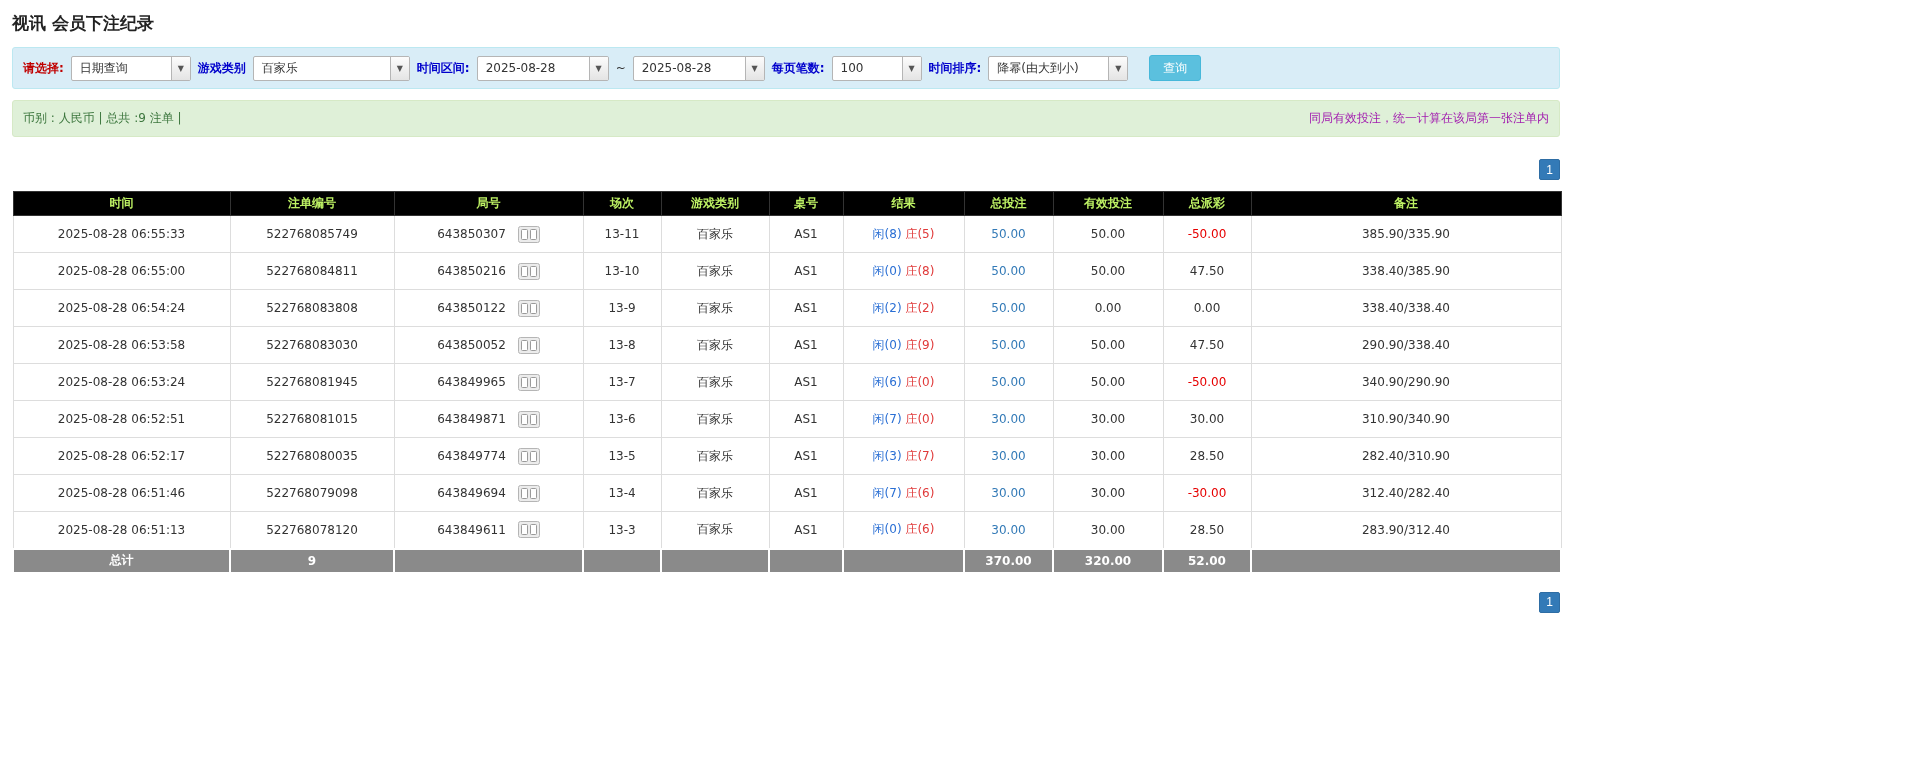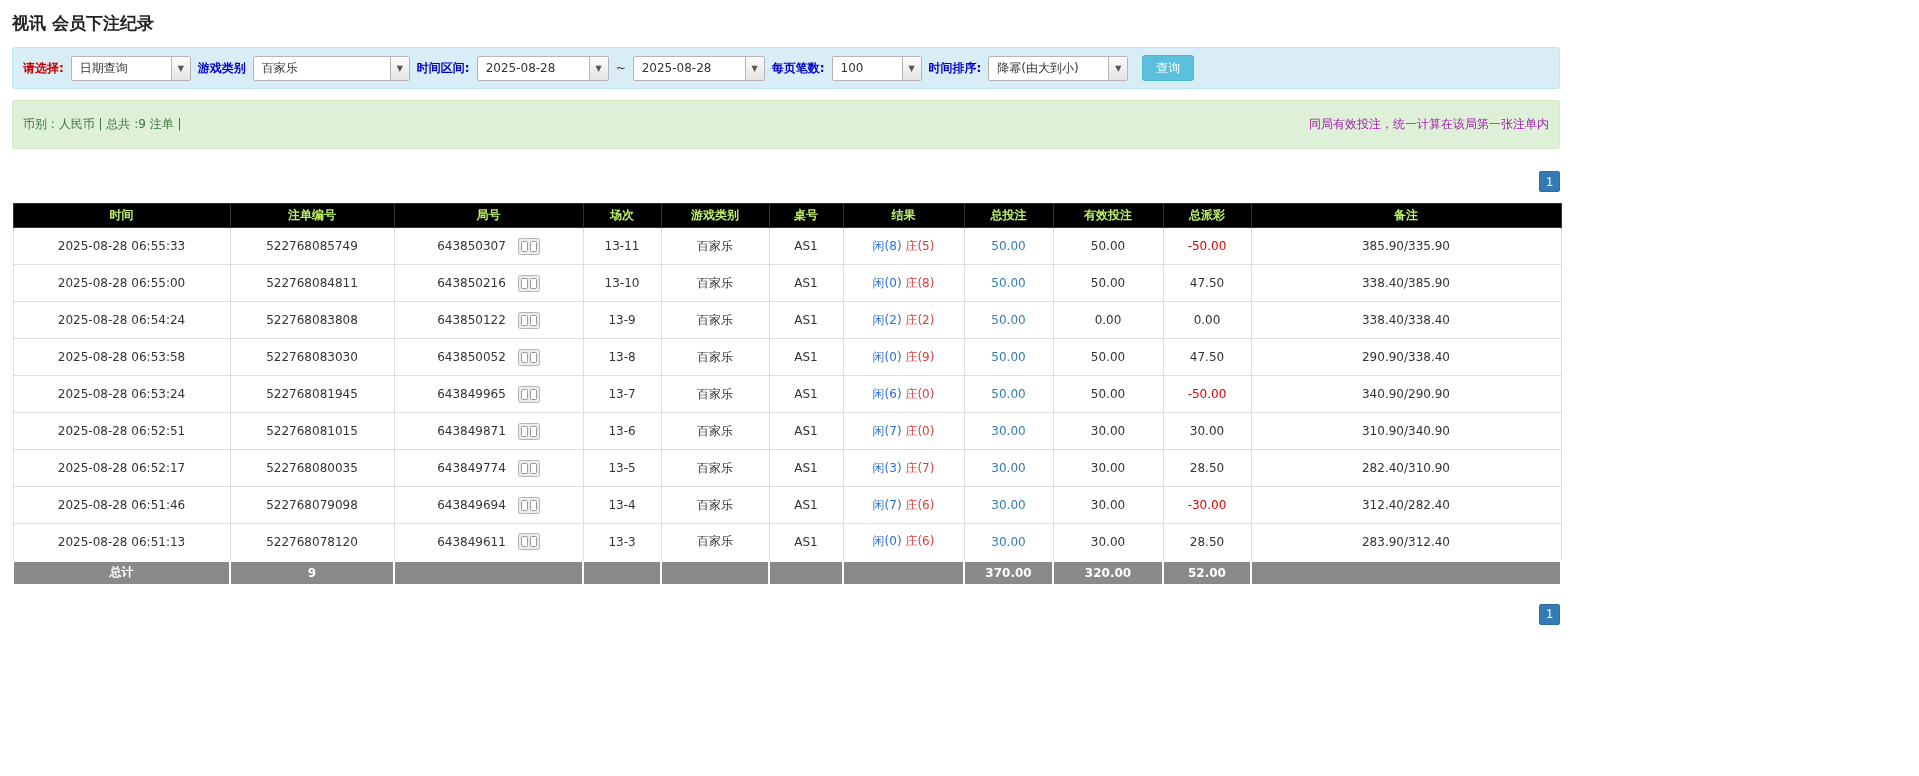--- a/index.html
+++ b/index.html
@@ -29,27 +29,27 @@
   .combo-arrow {
     width: 19px; border-left: 1px solid #b5b5b5; cursor: pointer;
     background: linear-gradient(#fcfcfc, #e4e4e4); color: #555;
     display: flex; align-items: center; justify-content: center; font-size: 8px;
   }
   .w-query { width: 120px; } .w-game { width: 157px; } .w-date { width: 132px; }
   .w-size { width: 90px; } .w-sort { width: 140px; justify-content: space-between; }
   .tilde { color: #333; }
   .btn-search {
     background: #5bc0de; border: 1px solid #46b8da; color: #fff;
-    height: 26px; padding: 0 13px; border-radius: 3px; font-size: 12px; cursor: pointer; margin-left: 7px;
+    height: 26px; padding: 0 13px; border-radius: 3px; font-size: 12px; cursor: pointer; margin-left: 14px;
   }
 
   
   .summary-bar {
     margin-top: 11px; background: #dff0d8; border: 1px solid #d6e9c6; border-radius: 3px;
-    height: 49px; display: flex; align-items: center; justify-content: space-between; padding: 0 10px;
+    height: 37px; display: flex; align-items: center; justify-content: space-between; padding: 0 10px;
   }
   .summary-left { color: #3c763d; }
   .summary-right { color: #a21caf; }
 
   
   .pager { display: flex; justify-content: flex-end; }
   .pager-top { margin: 22px 0 11px 0; }
   .pager-bottom { margin: 18px 0 0 0; }
   .page-btn {
     min-width: 21px; height: 21px; background: #337ab7; border: 1px solid #2e6da4;

